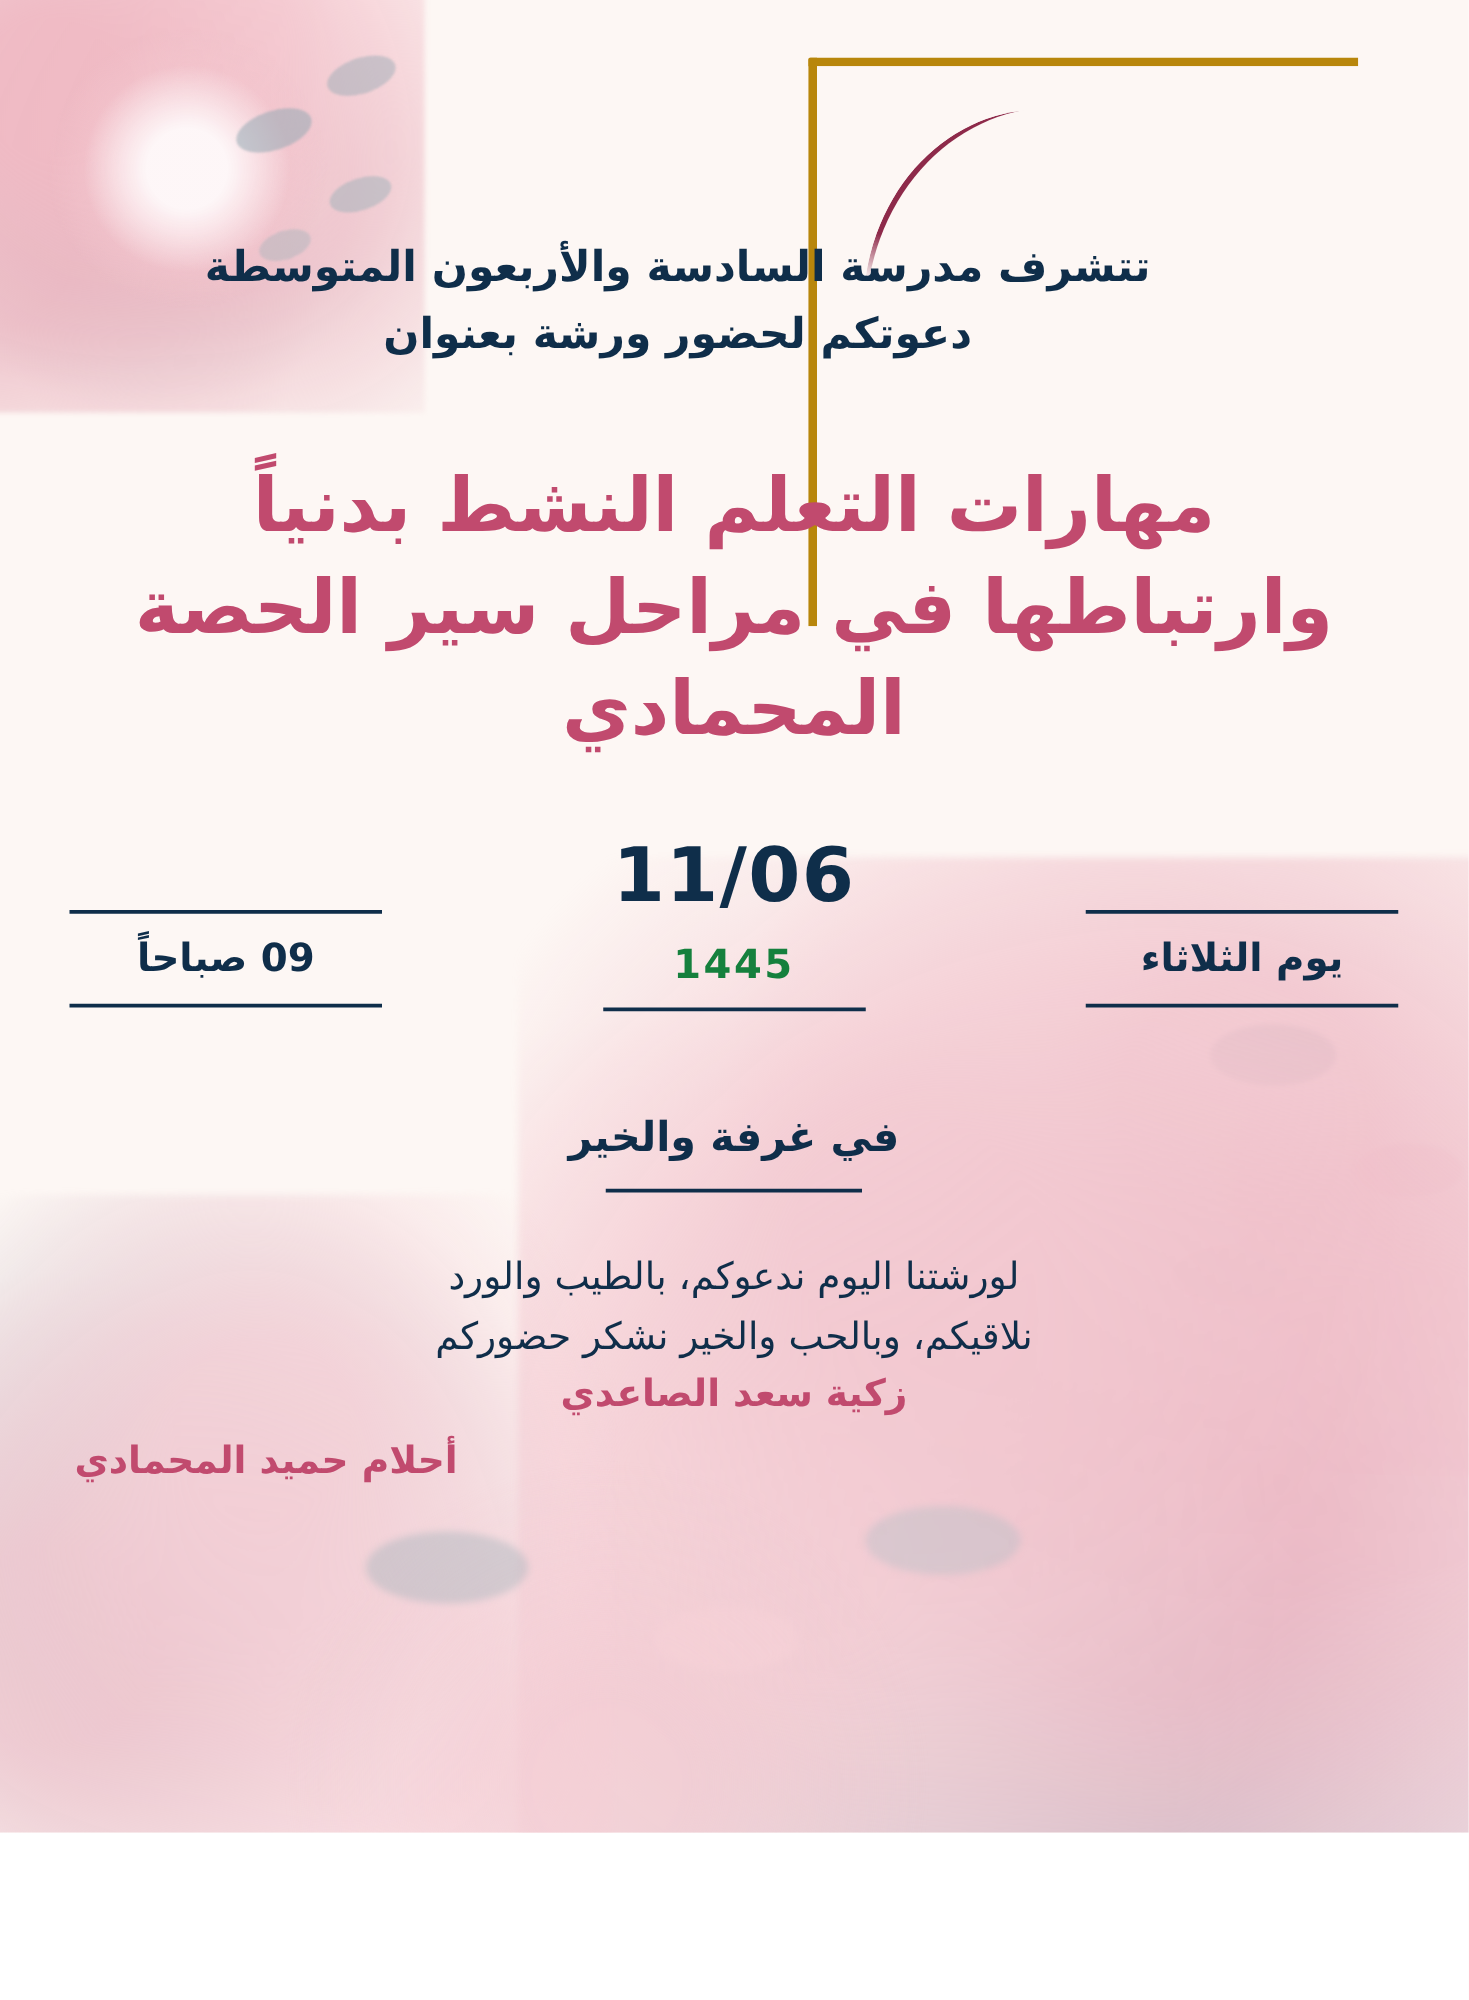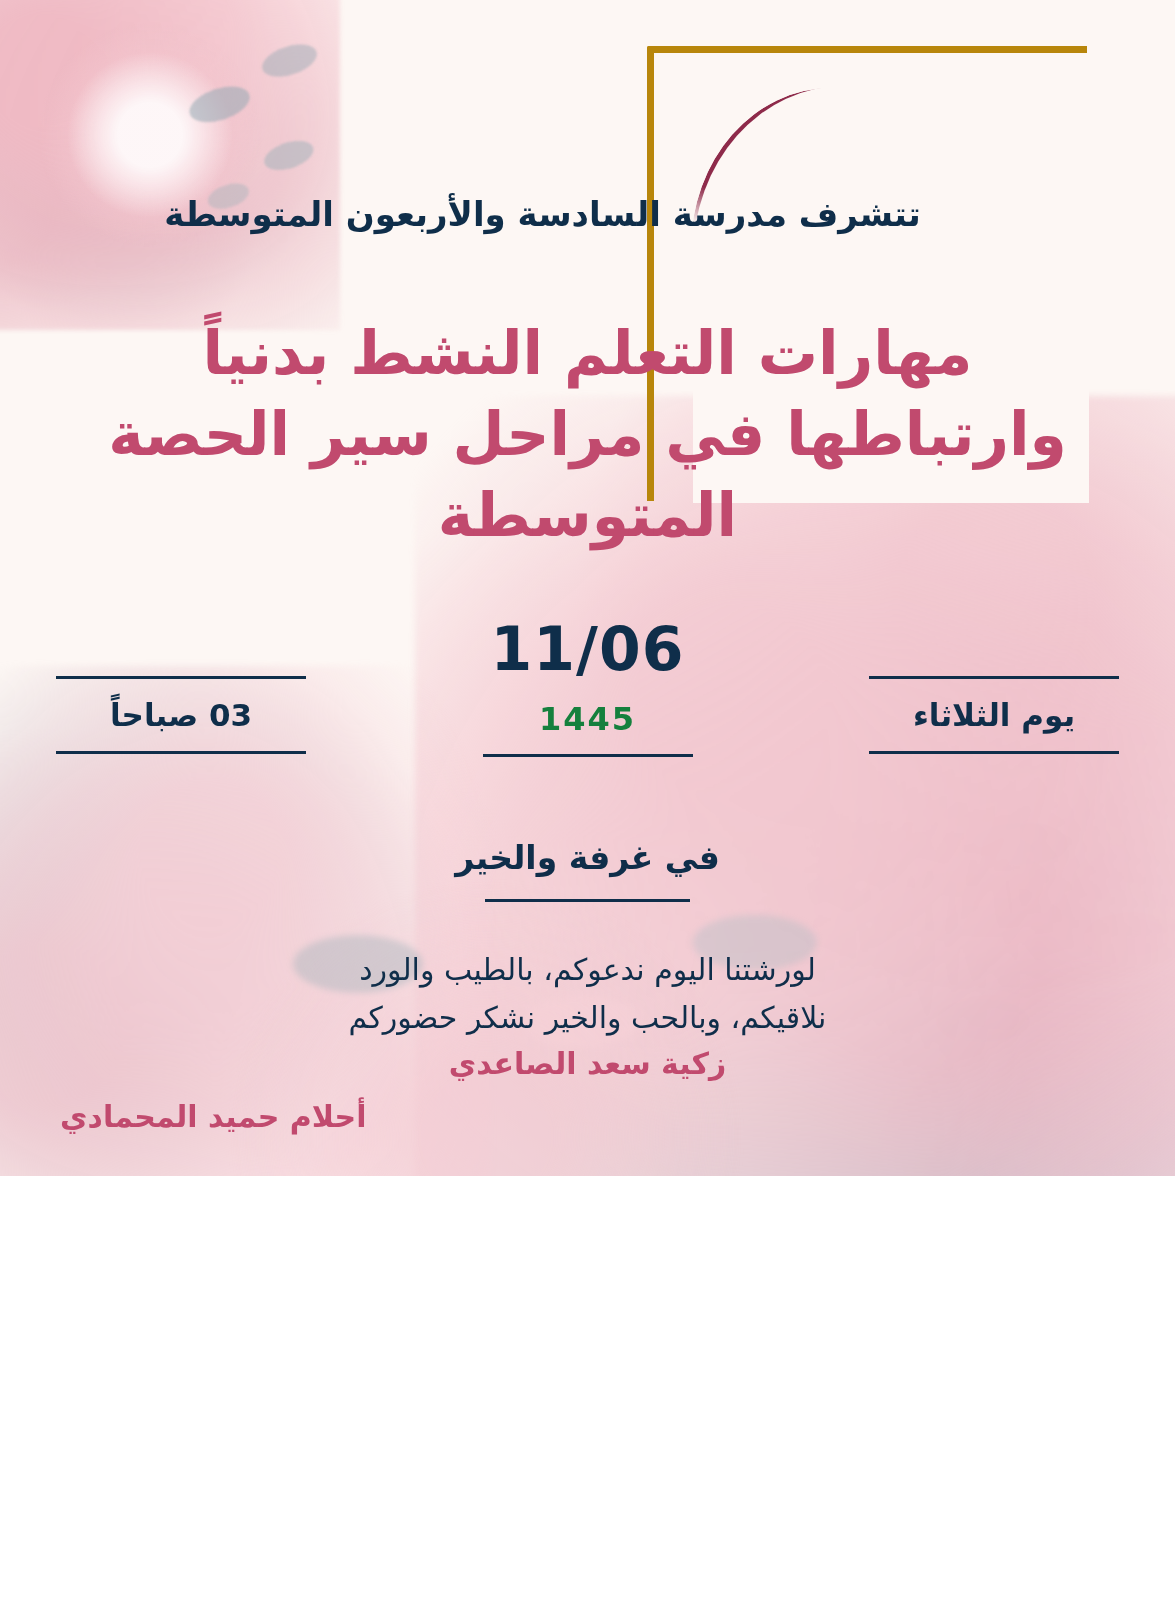--- a/index.html
+++ b/index.html
@@ -8,21 +8,21 @@
     width: 1175px;
     height: 1600px;
     font-family: "DejaVu Sans", sans-serif;
     background: #ffffff;
     overflow: hidden;
   }
 
   .poster {
     position: relative;
     width: 1175px;
-    height: 1176px;
+    height: 1466px;
     background: #fdf7f4;
     overflow: hidden;
   }
 
   
   .floral {
     position: absolute;
     pointer-events: none;
   }
 
@@ -285,44 +285,45 @@
   <div class="corner-ornament">
     <div class="corner-maroon"></div>
     <div class="corner-cover"></div>
     <div class="corner-gold"></div>
   </div>
 
   <div class="content">
 
     <div class="intro">
       <div>تتشرف مدرسة السادسة والأربعون المتوسطة</div>
+      <div>دعوتكم لحضور ورشة بعنوان</div>
     </div>
 
     <div class="topic">
       <div>مهارات التعلم النشط بدنياً</div>
-      <div class="line2">وارتباطها في مراحل سير الحصة المتوسطة</div>
+      <div class="line2">وارتباطها في مراحل سير الحصة المحمادي</div>
     </div>
 
     <div class="datebar">
 
       <div class="hijri">
         <div class="daymonth">11/06</div>
         <div class="year">1445</div>
         <div class="rule"></div>
       </div>
 
       <div class="side-block side-right">
         <div class="rule"></div>
         <div class="txt">يوم الثلاثاء</div>
         <div class="rule"></div>
       </div>
 
       <div class="side-block side-left">
         <div class="rule"></div>
-        <div class="txt">03 صباحاً</div>
+        <div class="txt">09 صباحاً</div>
         <div class="rule"></div>
       </div>
 
     </div>
 
     <div class="place">في غرفة والخير</div>
     <div class="place-rule"></div>
 
     <div class="welcome">
       <div>لورشتنا اليوم ندعوكم، بالطيب والورد</div>

